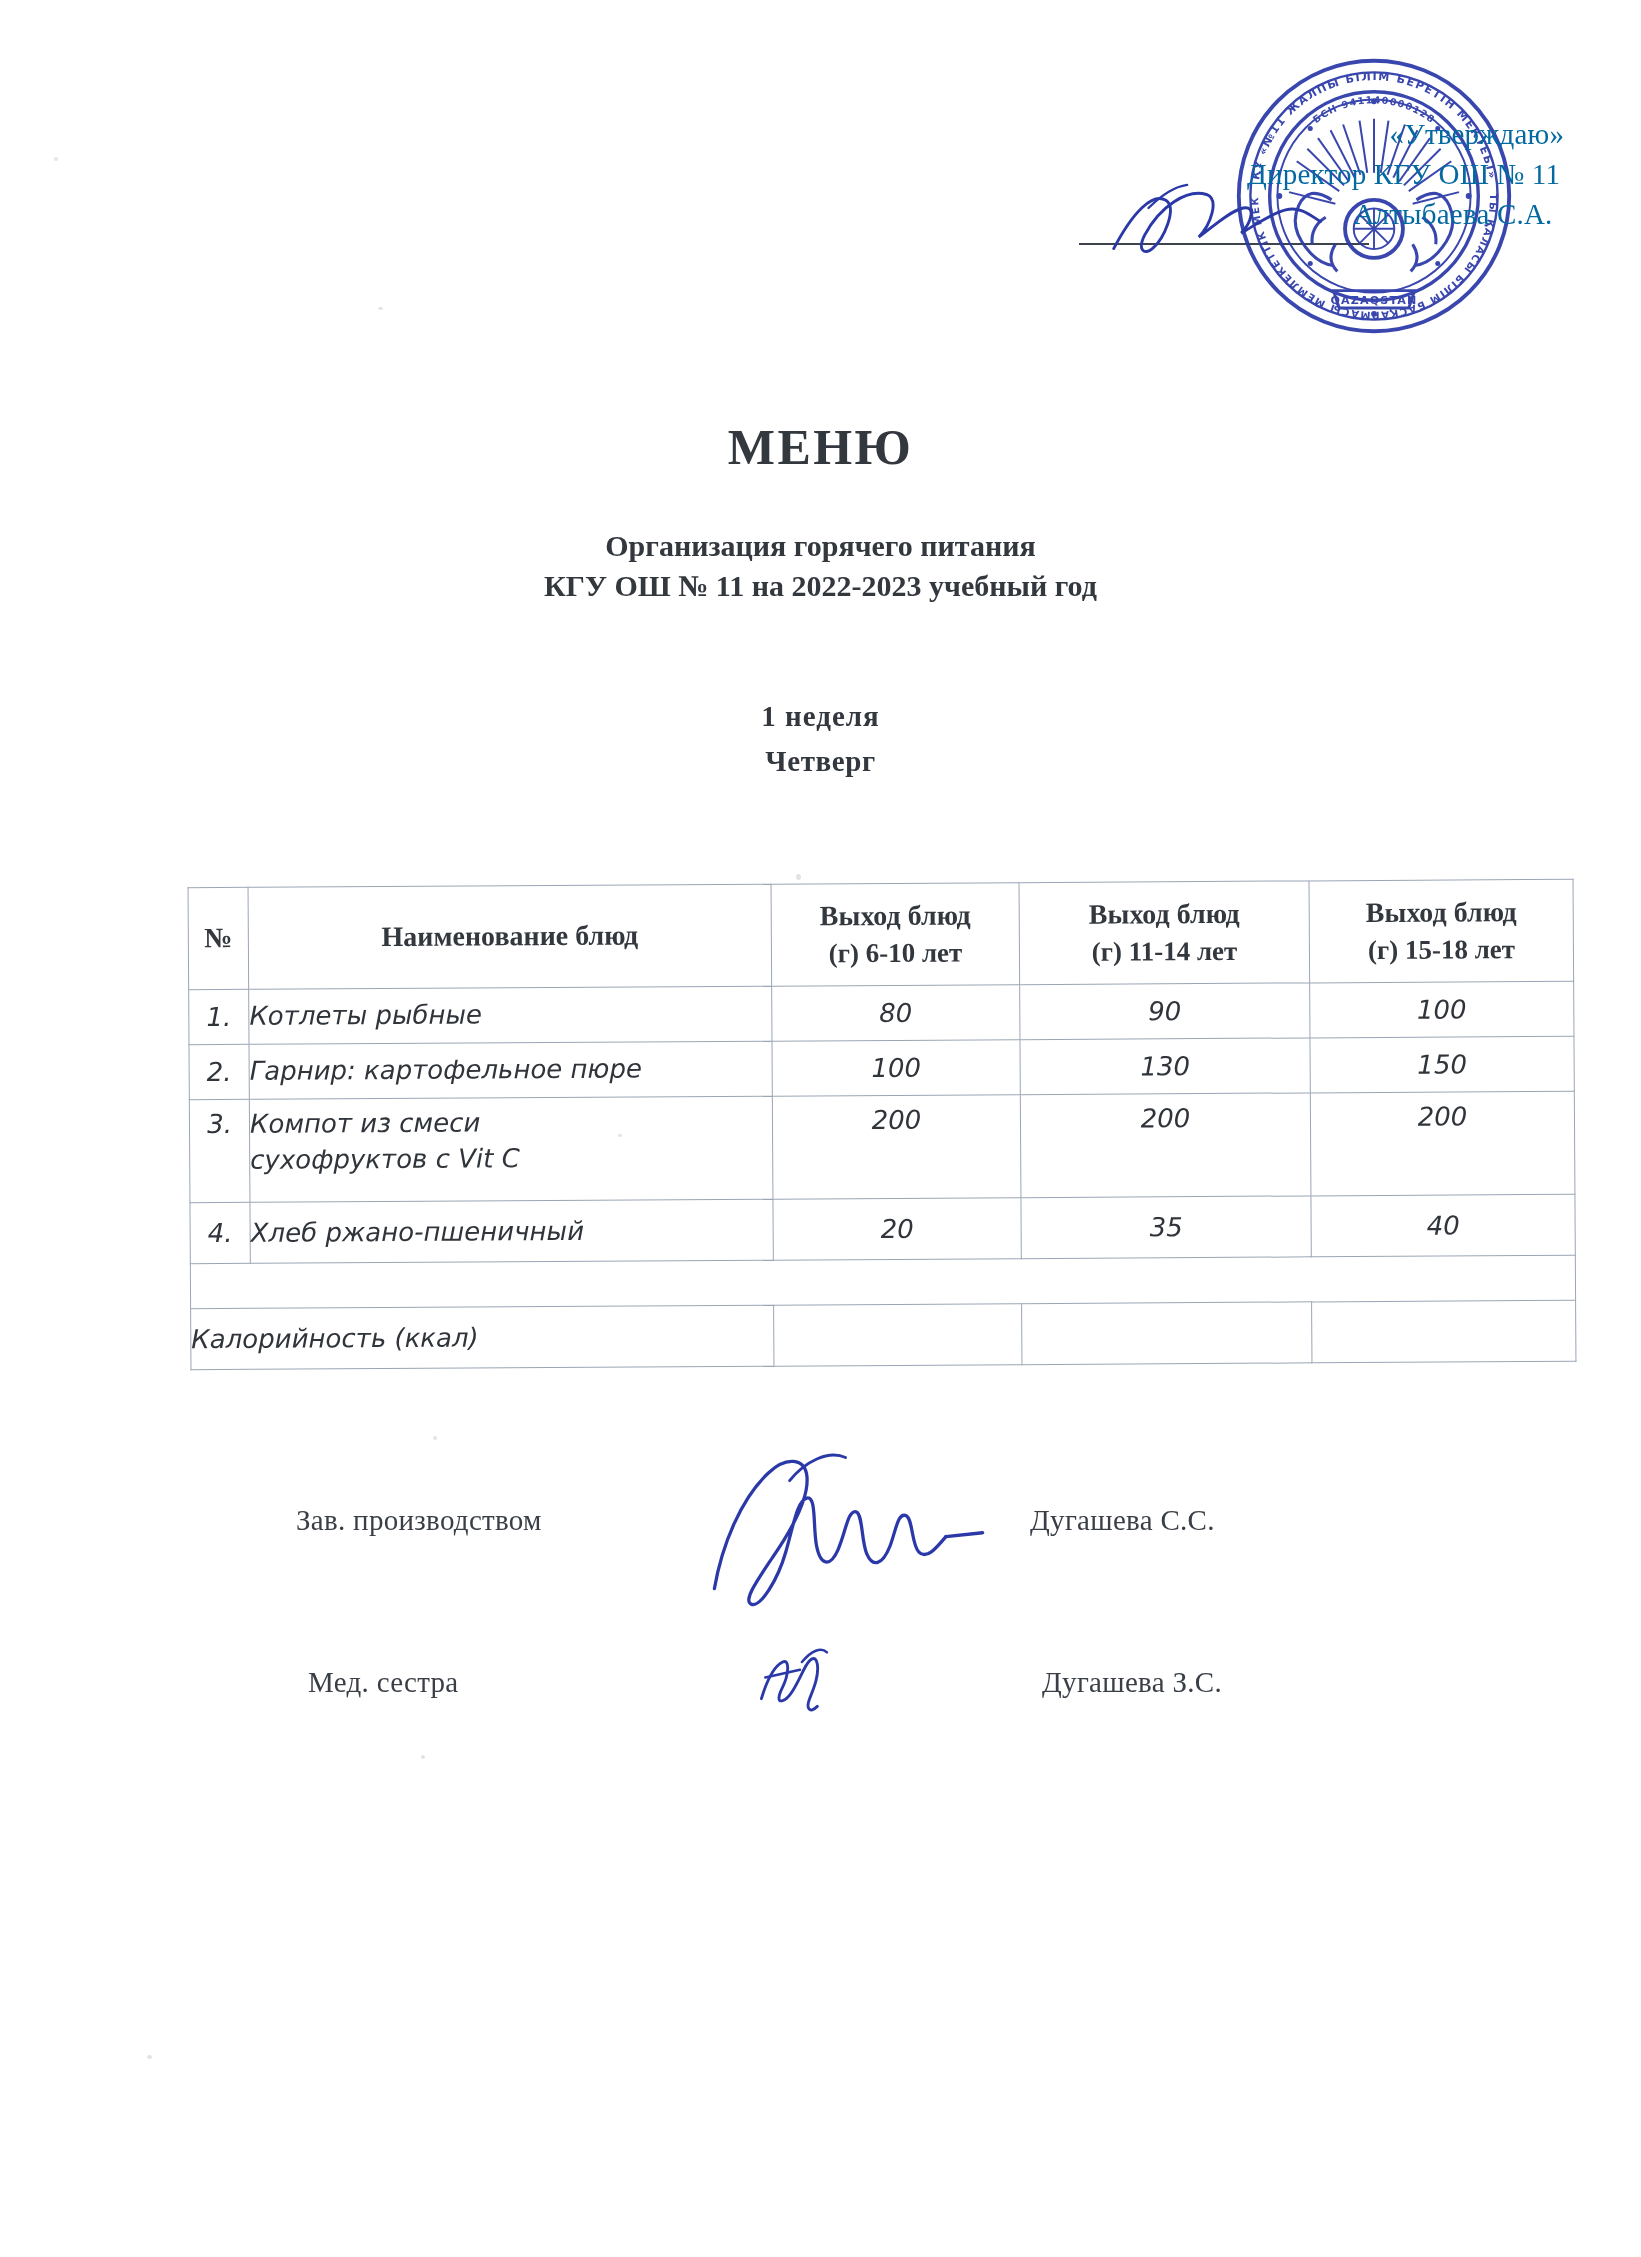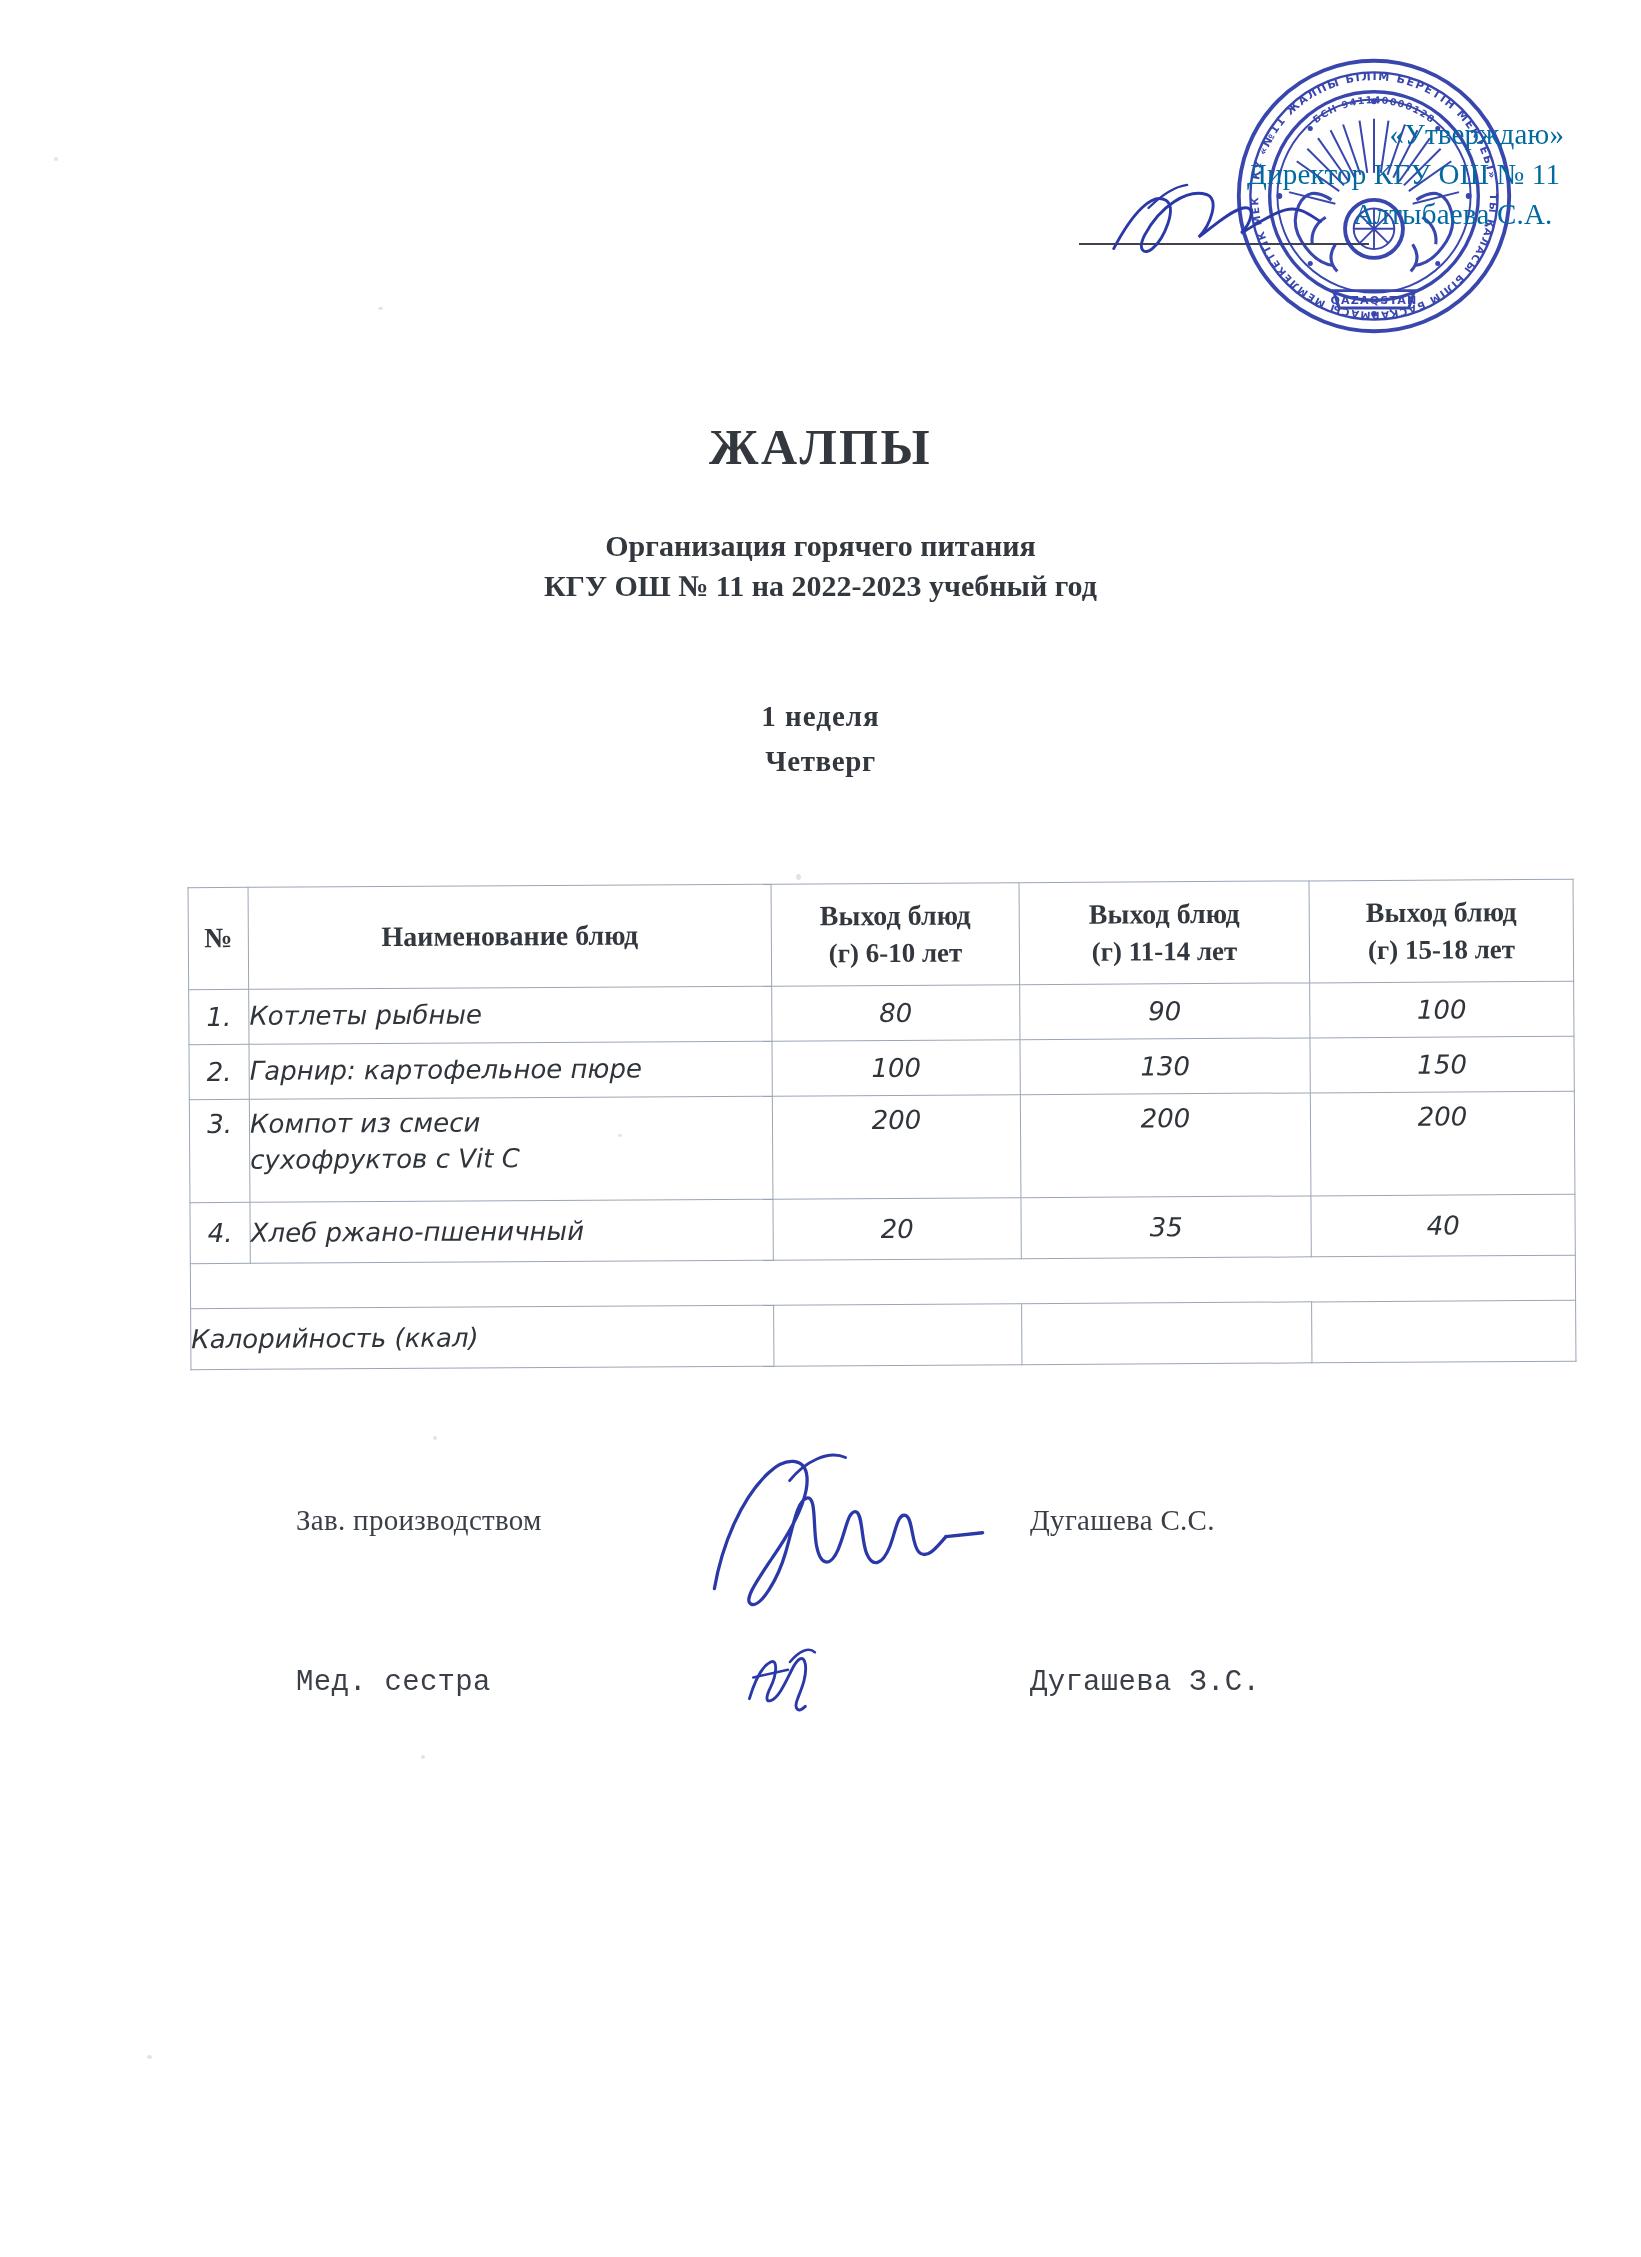--- a/index.html
+++ b/index.html
@@ -197,21 +197,21 @@
     letter-spacing: 0.3px;
   }
   .sig-role { position: absolute; white-space: nowrap; }
   .sig-name { position: absolute; white-space: nowrap; }
 
   .sig1 { left: 0; top: 1487px; width: 1525px; height: 116px; }
   .sig1 .sig-role { left: 296px; top: 17.4px; }
   .sig1 .sig-name { left: 1030px; top: 17.4px; }
   .sig1 .scrawl { position: absolute; left: 693px; top: -43px; width: 309px; height: 164px; }
 
-  .sig2 { left: 0; top: 1656px; width: 1623px; height: 97px; font-family: Liberation Mono, monospace; }
+  .sig2 { left: 12px; top: 1656px; width: 1623px; height: 97px; }
   .sig2 .sig-role { left: 296px; top: 9.7px; }
   .sig2 .sig-name { left: 1030px; top: 9.7px; }
   .sig2 .scrawl { position: absolute; left: 734px; top: -23px; width: 106px; height: 87px; }
 </style>
 </head>
 <body>
 
 <div class="speck" style="left:54px;  top:157px;  width:3.9px;  height:3.9px;"></div>
 <div class="speck" style="left:378px; top:307px;  width:4.8px;  height:2.9px;"></div>
 <div class="speck" style="left:618px; top:1134px; width:3.9px;  height:2.9px;"></div>
@@ -310,21 +310,21 @@
   <path d="M44 30 C56 18, 70 8, 84 6" fill="none" stroke="#2b39a8" stroke-width="2.4" stroke-linecap="round"></path>
 </svg>
 <div class="dir-rule"></div>
 
 <div class="approval">
   <span class="ln ln1">«Утверждаю»</span>
   <span class="ln ln2">Директор КГУ ОШ № 11</span>
   <span class="ln ln3">Алтыбаева С.А.</span>
 </div>
 
-<div class="doc-title">ЖАЛПЫ</div>
+<div class="doc-title">МЕНЮ</div>
 
 <div class="subtitle">
   <span>Организация горячего питания</span><br>
   <span>КГУ ОШ № 11 на 2022-2023 учебный год</span>
 </div>
 
 <div class="week">1  неделя</div>
 <div class="day">Четверг</div>
 
 <div class="tbl-wrap">

